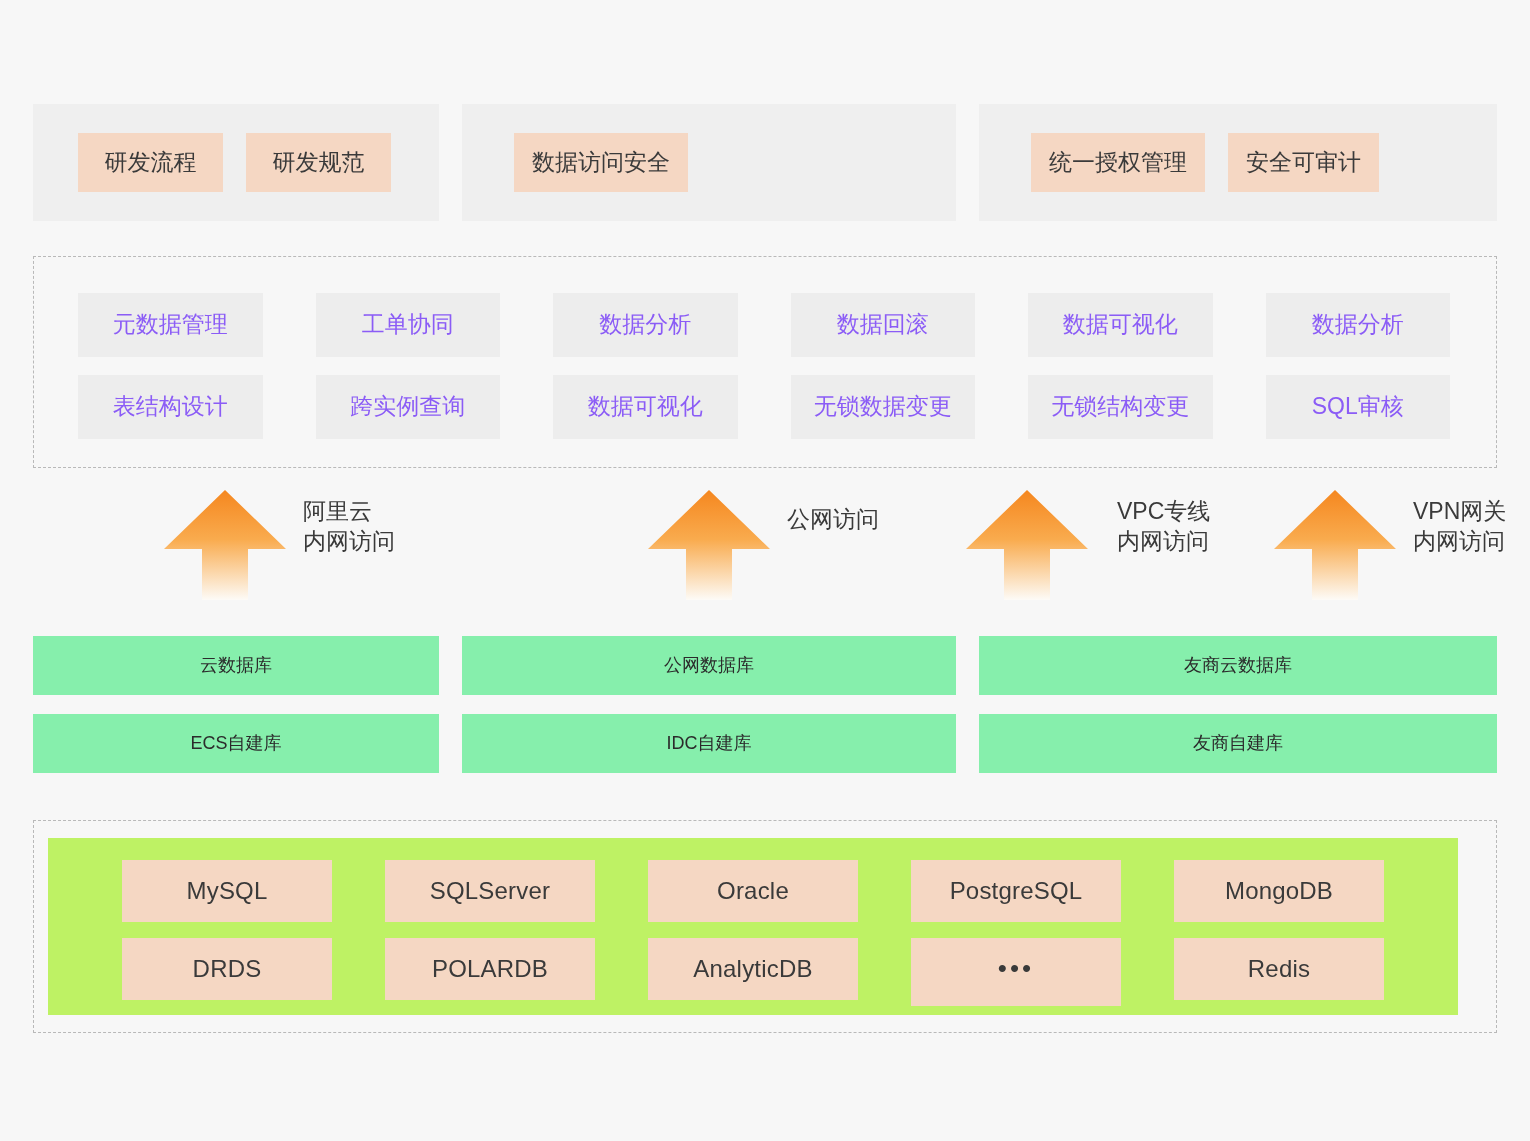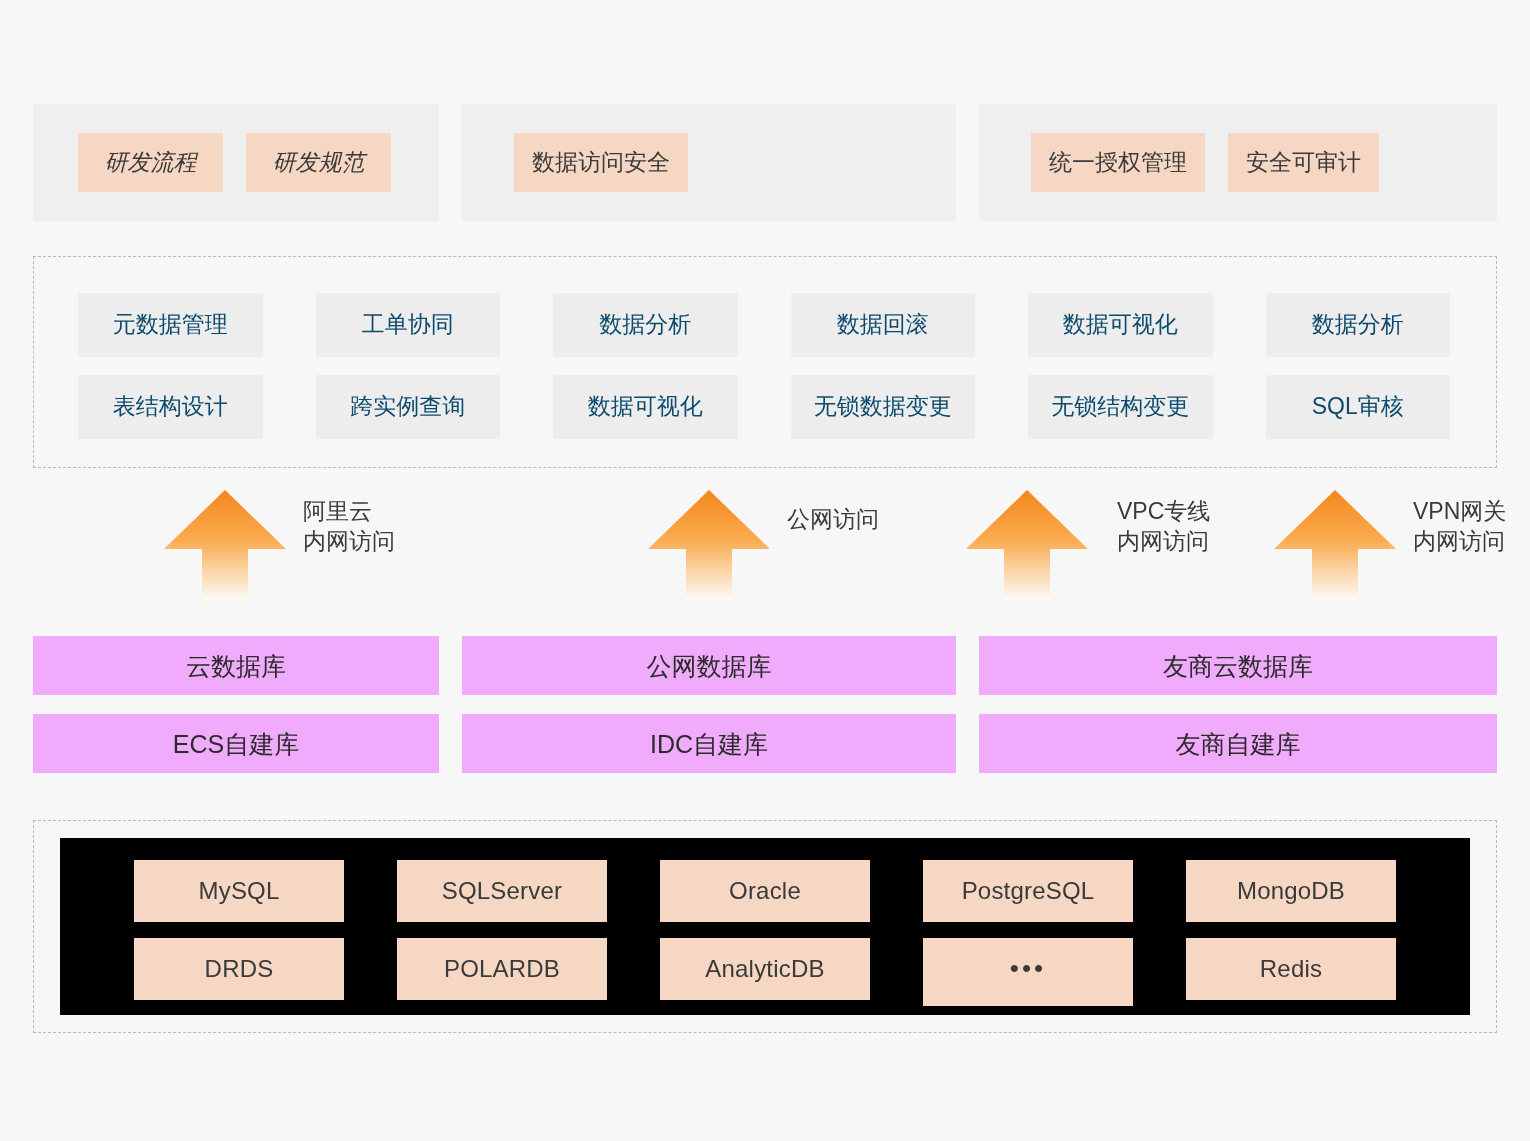--- a/index.html
+++ b/index.html
@@ -33,42 +33,42 @@
     text-align: center;
     line-height: 1.2;
     white-space: nowrap;
   }
   .chip-peach {
     background: #f5d7c3;
     color: #3a3a3a;
   }
   .chip-gray {
     background: #ededed;
-    color: #0c4a6e;
+    color: #8b5cf6;
   }
 
   
   .gov-row {
     position: absolute;
     left: 33px;
     top: 104px;
     width: 1464px;
     height: 117px;
     display: flex;
     gap: 23px;
   }
   .gov-panel {
     background: #efefef;
     display: flex;
     align-items: center;
     gap: 23px;
     padding: 0 0 0 45px;
     box-sizing: border-box;
   }
-  .gov-panel.p1 { width: 406px; font-style: italic; }
+  .gov-panel.p1 { width: 406px; }
   .gov-panel.p2 { width: 494px; padding-left: 52px; }
   .gov-panel.p3 { width: 518px; padding-left: 52px; }
   .gov-chip {
     height: 59px;
     min-width: 145px;
     padding: 0 18px;
     font-size: 23px;
     box-sizing: border-box;
   }
 
@@ -141,45 +141,45 @@
     position: absolute;
     left: 33px;
     width: 1464px;
     display: flex;
     gap: 23px;
   }
   .ds-row.r1 { top: 636px; }
   .ds-row.r2 { top: 714px; }
   .ds-cell {
     height: 59px;
-    font-size: 25px;
-    background: #f0abfc;
+    font-size: 18px;
+    background: #86efac;
   }
   .ds-cell.c1 { width: 406px; }
   .ds-cell.c2 { width: 494px; }
   .ds-cell.c3 { width: 518px; text-align: right; }
 
   
   .eng-panel {
     position: absolute;
     left: 33px;
     top: 820px;
     width: 1464px;
     height: 213px;
     border: 1px dashed #b9b9b9;
     box-sizing: border-box;
     background: #f7f7f7;
   }
   .eng-inner {
     position: absolute;
-    left: 26px;
+    left: 14px;
     top: 17px;
     width: 1410px;
     height: 177px;
-    background: #000000;
+    background: #bef264;
   }
   .eng-grid {
     position: absolute;
     left: 74px;
     top: 22px;
     width: 1262px;
     display: grid;
     grid-template-columns: repeat(5, 1fr);
     column-gap: 53px;
     row-gap: 16px;

